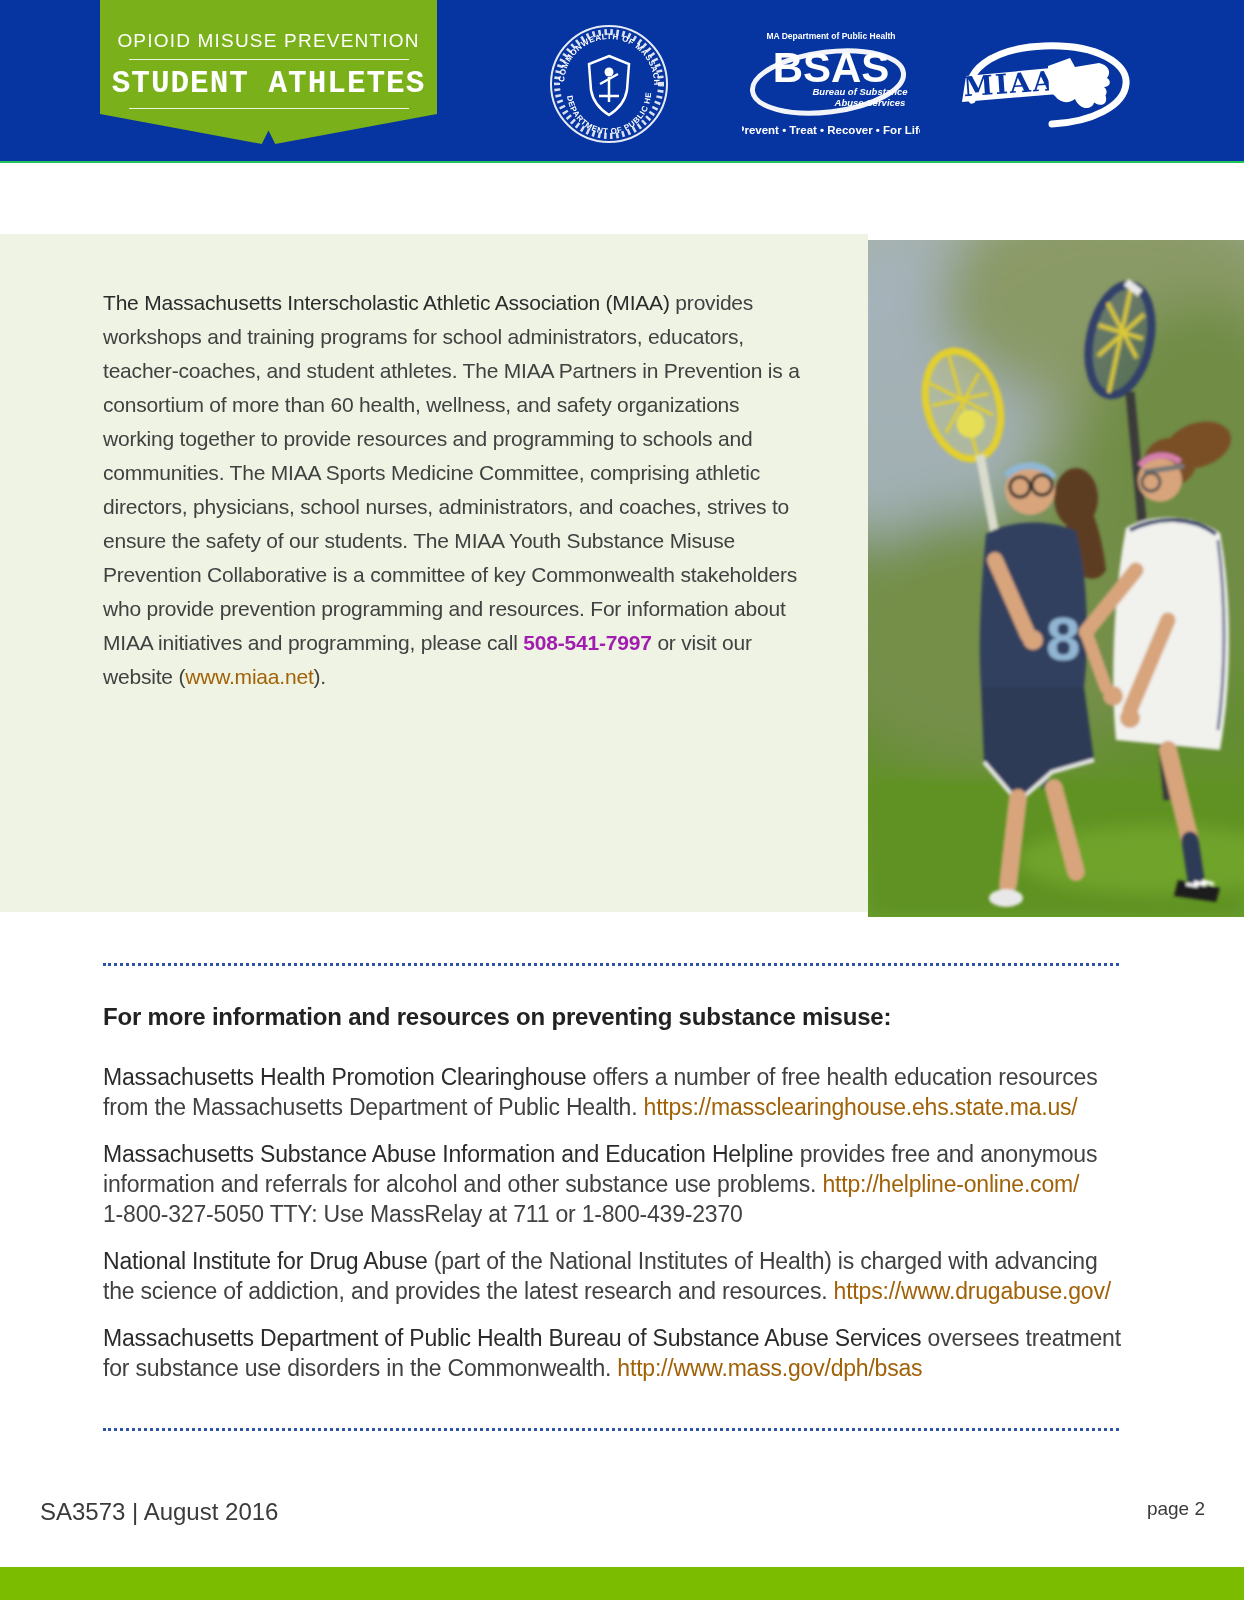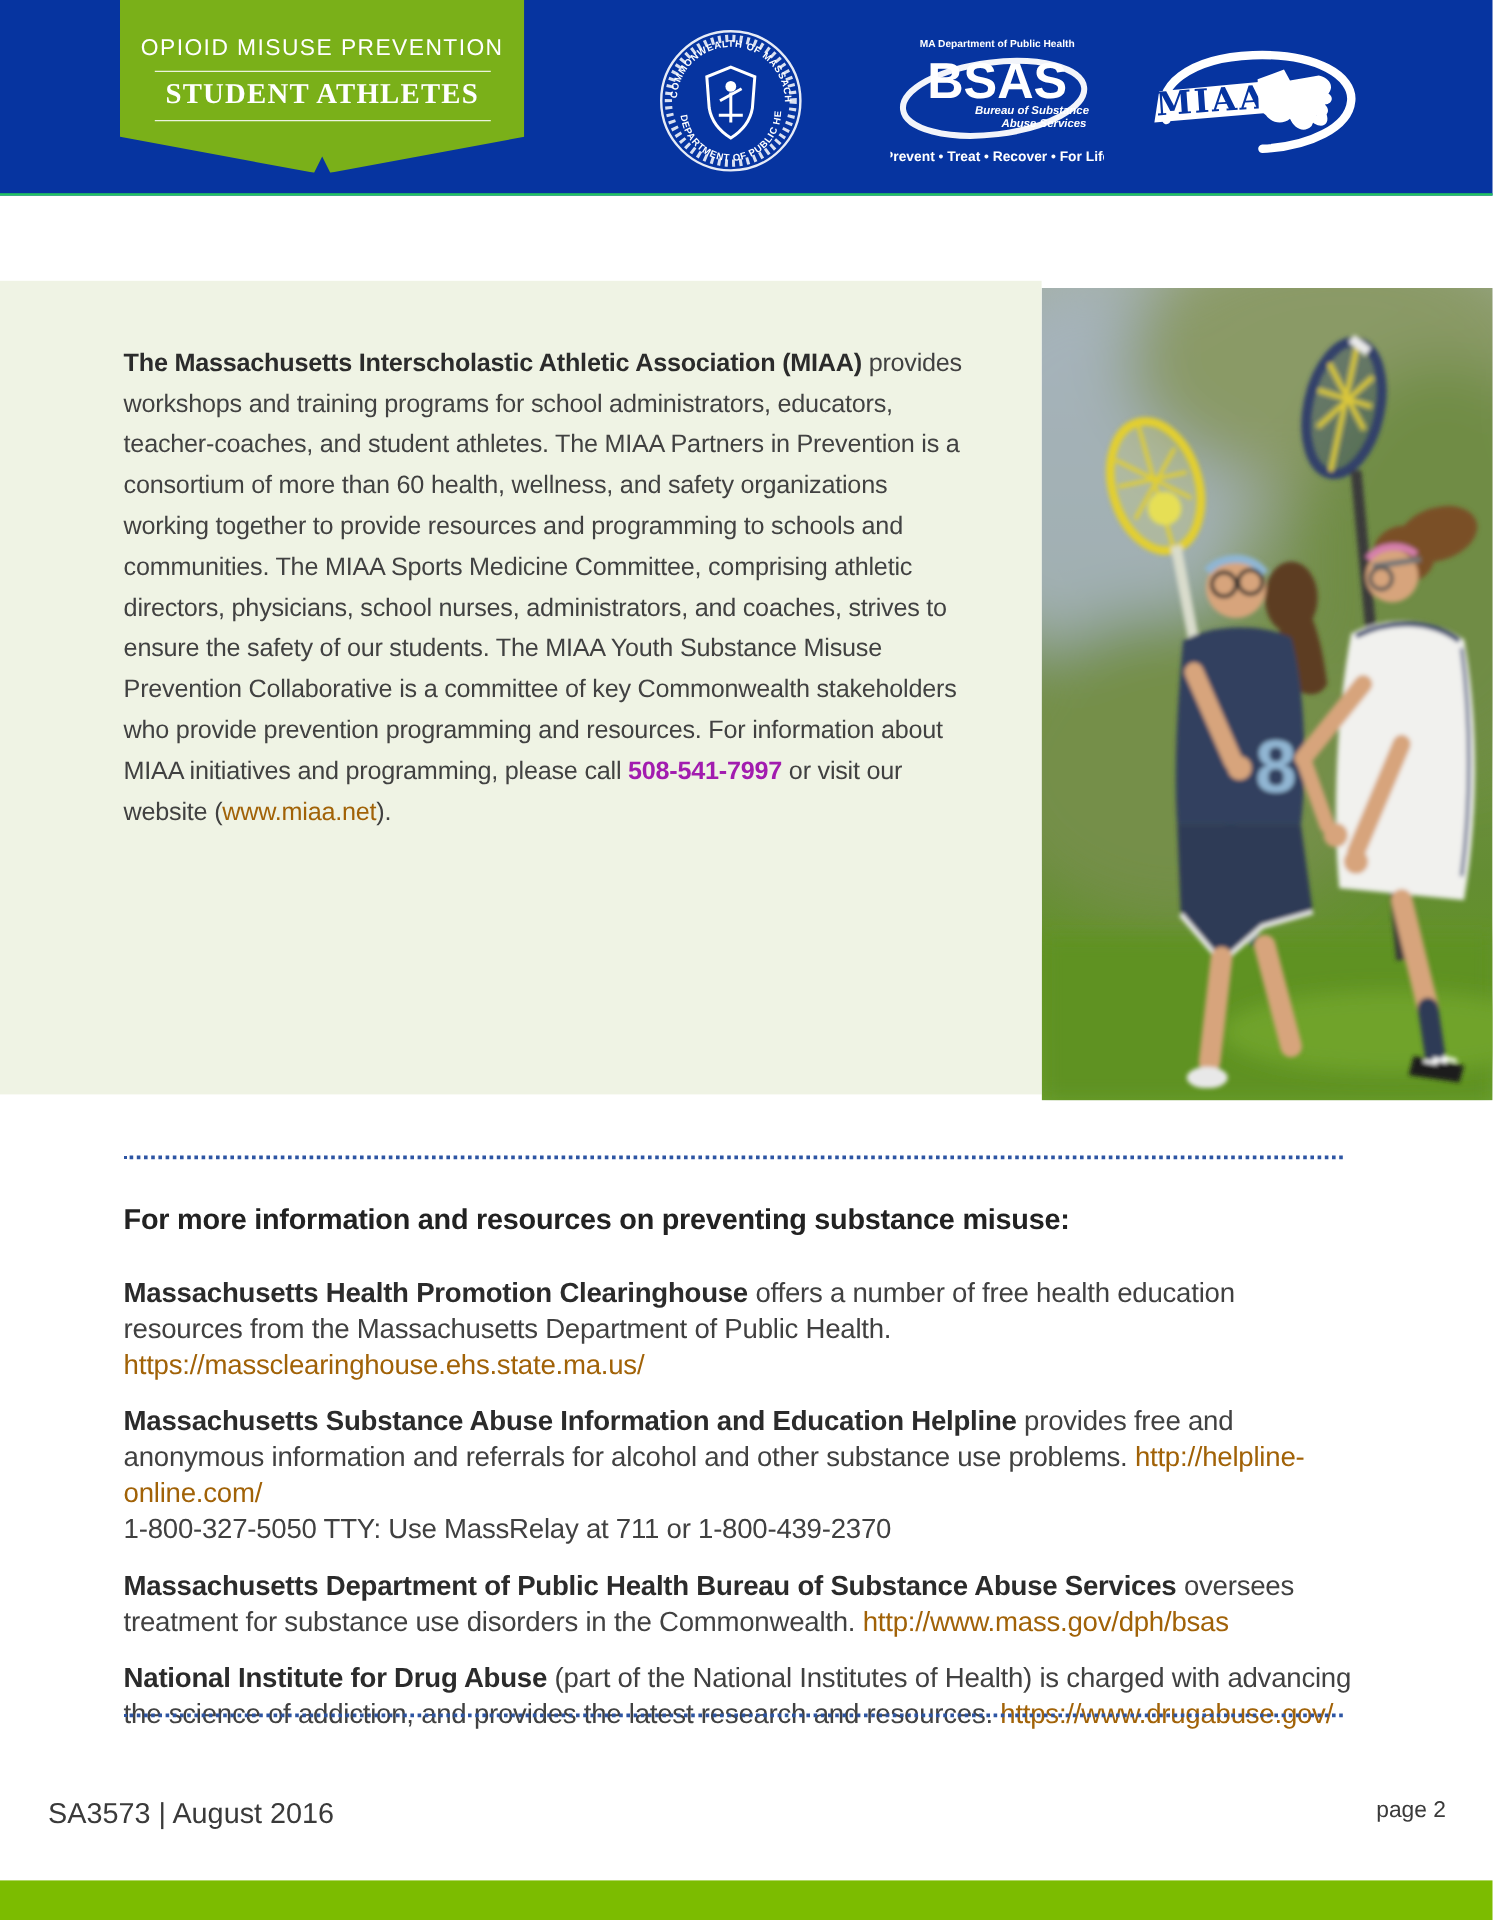--- a/index.html
+++ b/index.html
@@ -7,30 +7,30 @@
         font-family:"Liberation Sans","DejaVu Sans",sans-serif;}
 
   
   .banner{position:absolute;left:0;top:0;width:1244px;height:161px;background:#0634a0;
           border-bottom:2px solid #22c55e;}
   .badge{position:absolute;left:100px;top:0;width:337px;height:150px;background:#7ab019;
          clip-path:polygon(0 0,100% 0,100% 76%,52% 96%,50% 87%,48% 96%,0 76%);
          color:#ffffff;text-align:center;}
   .badge-kicker{margin-top:30px;font-size:19px;letter-spacing:1.2px;font-weight:400;}
   .badge-rule{width:280px;height:0;border-top:1px solid rgba(255,255,255,.85);margin:7px auto 6px;}
-  .badge-title{font-family:Liberation Serif, serif;font-weight:bold;
-               font-size:24px;letter-spacing:1px;}
+  .badge-title{font-family:Liberation Mono, monospace;font-weight:bold;
+               font-size:31px;letter-spacing:1px;}
   .logo{position:absolute;}
 
   
   .intro-panel{position:absolute;left:0;top:234px;width:868px;height:678px;background:#eff3e4;}
   .intro-text{position:absolute;left:103px;top:52px;width:702px;color:#414141;
               font-size:21px;line-height:34px;letter-spacing:-0.2px;}
   .intro-text p{margin:0 0 24px 0;}
-  .lead{font-weight:bold;color:#2b2b2b;}
+  .lead{font-weight:normal;color:#2b2b2b;}
   .phone{font-weight:bold;color:#a21caf;}
   a.link{color:#a16207;text-decoration:none;cursor:pointer;}
   .photo{position:absolute;left:868px;top:240px;width:376px;height:677px;overflow:hidden;}
 
   
   .divider{position:absolute;left:103px;width:1016px;height:0;border-top:3px dotted #2d55a3;}
   .divider.d1{top:963px;}
   .divider.d2{top:1428px;}
   .res-heading{position:absolute;left:103px;top:1003px;width:1080px;margin:0;
                font-size:24px;font-weight:bold;color:#222222;letter-spacing:-0.2px;}
@@ -217,26 +217,26 @@
     <p>
       <span class="lead">Massachusetts Health Promotion Clearinghouse</span>
       <span> offers a number of free health education resources from the Massachusetts Department of Public Health. </span><a class="link">https://massclearinghouse.ehs.state.ma.us/</a>
     </p>
     <p>
       <span class="lead">Massachusetts Substance Abuse Information and Education Helpline</span>
       <span> provides free and anonymous information and referrals for alcohol and other substance use problems. </span><a class="link">http://helpline-online.com/</a>
       <span class="after-line">1-800-327-5050 TTY: Use MassRelay at 711 or 1-800-439-2370</span>
     </p>
     <p>
+      <span class="lead">National Institute for Drug Abuse</span>
+      <span> (part of the National Institutes of Health) is charged with advancing the science of addiction, and provides the latest research and resources. </span><a class="link">https://www.drugabuse.gov/</a>
+    </p>
+    <p>
       <span class="lead">Massachusetts Department of Public Health Bureau of Substance Abuse Services</span>
       <span> oversees treatment for substance use disorders in the Commonwealth. </span><a class="link">http://www.mass.gov/dph/bsas</a>
-    </p>
-    <p>
-      <span class="lead">National Institute for Drug Abuse</span>
-      <span> (part of the National Institutes of Health) is charged with advancing the science of addiction, and provides the latest research and resources. </span><a class="link">https://www.drugabuse.gov/</a>
     </p>
   </div>
 
   <div class="divider d2"></div>
 
   <div class="footer-left">SA3573 | August 2016</div>
   <div class="footer-right">page 2</div>
   <div class="bottom-bar"></div>
 
 </div>

